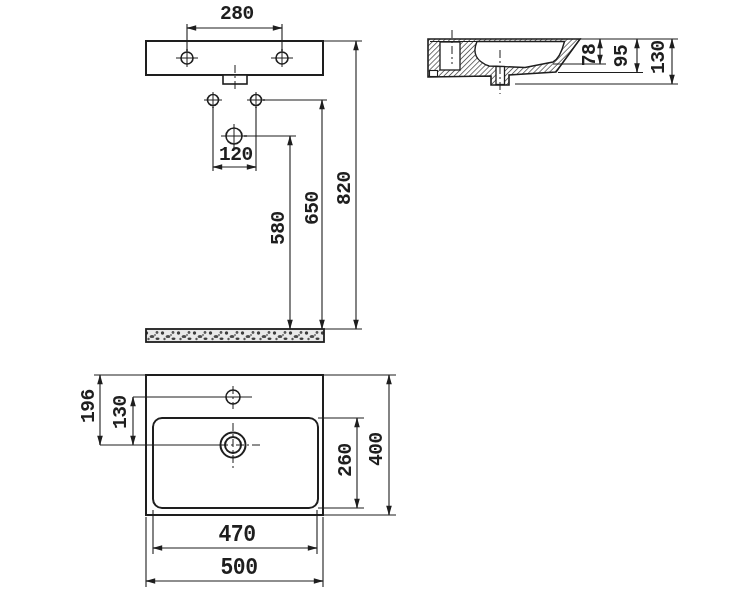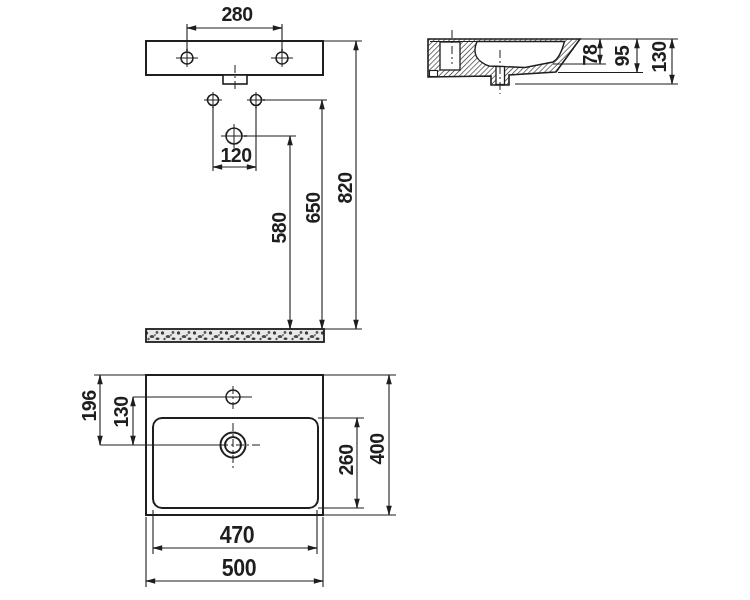--- a/index.html
+++ b/index.html
@@ -1,20 +1,20 @@
 <!DOCTYPE html>
 <html style="--line: #1e1e1e; --background: #ffffff;"><head>
 <meta charset="utf-8">
 <style>
   :root { --line:#1e1e1e; --background:#ffffff; }
   html,body{margin:0;padding:0;background:var(--background);}
   .canvas{
     position:relative;width:738px;height:600px;overflow:hidden;
     background:var(--background);color:var(--line);
-    font-family:Liberation Sans, sans-serif;
+    font-family:Liberation Mono, monospace;
   }
   .canvas svg{position:absolute;left:0;top:0;}
   .dim{
     position:absolute;font-weight:bold;font-size:21px;line-height:1;
     letter-spacing:-0.5px;white-space:nowrap;color:var(--line);
     transform:translate(-50%,-50%) scaleX(.93);
   }
   .dim.v{transform:translate(-50%,-50%) rotate(-90deg) scaleX(.93);}
   .dim.lg{font-size:23px;}
 </style>

